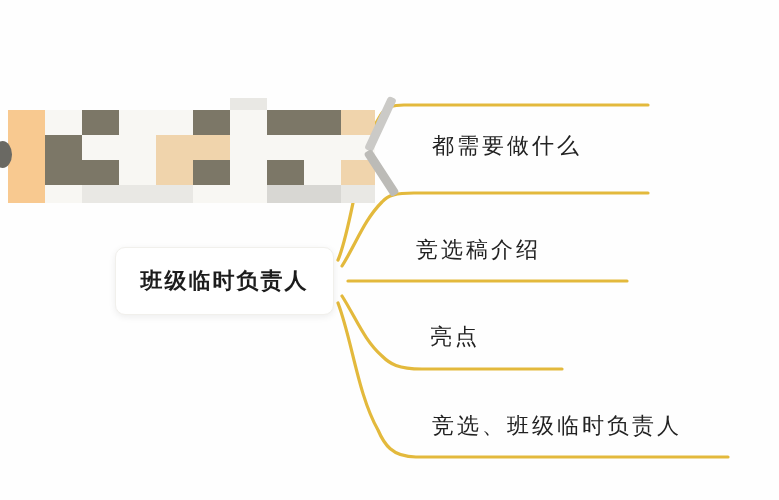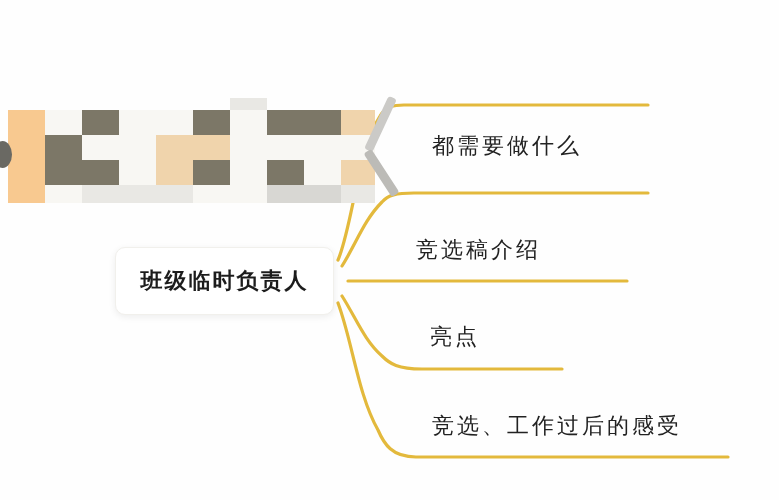--- a/index.html
+++ b/index.html
@@ -124,15 +124,15 @@
     <path d="M338 303 C352 340 358 395 378 430 C384 444 392 457 416 457 H728" stroke="#e3b93c" stroke-width="3.2" stroke-linecap="round"></path>
   </svg>
 
   <div class="root-node">
     <span>班级临时负责人</span>
   </div>
 
   <div class="branch-label branch-2">都需要做什么</div>
   <div class="branch-label branch-3">竞选稿介绍</div>
   <div class="branch-label branch-4">亮点</div>
-  <div class="branch-label branch-5">竞选、工作过后的感受</div>
+  <div class="branch-label branch-5">竞选、班级临时负责人</div>
 
 </div>
 
 </body></html>

